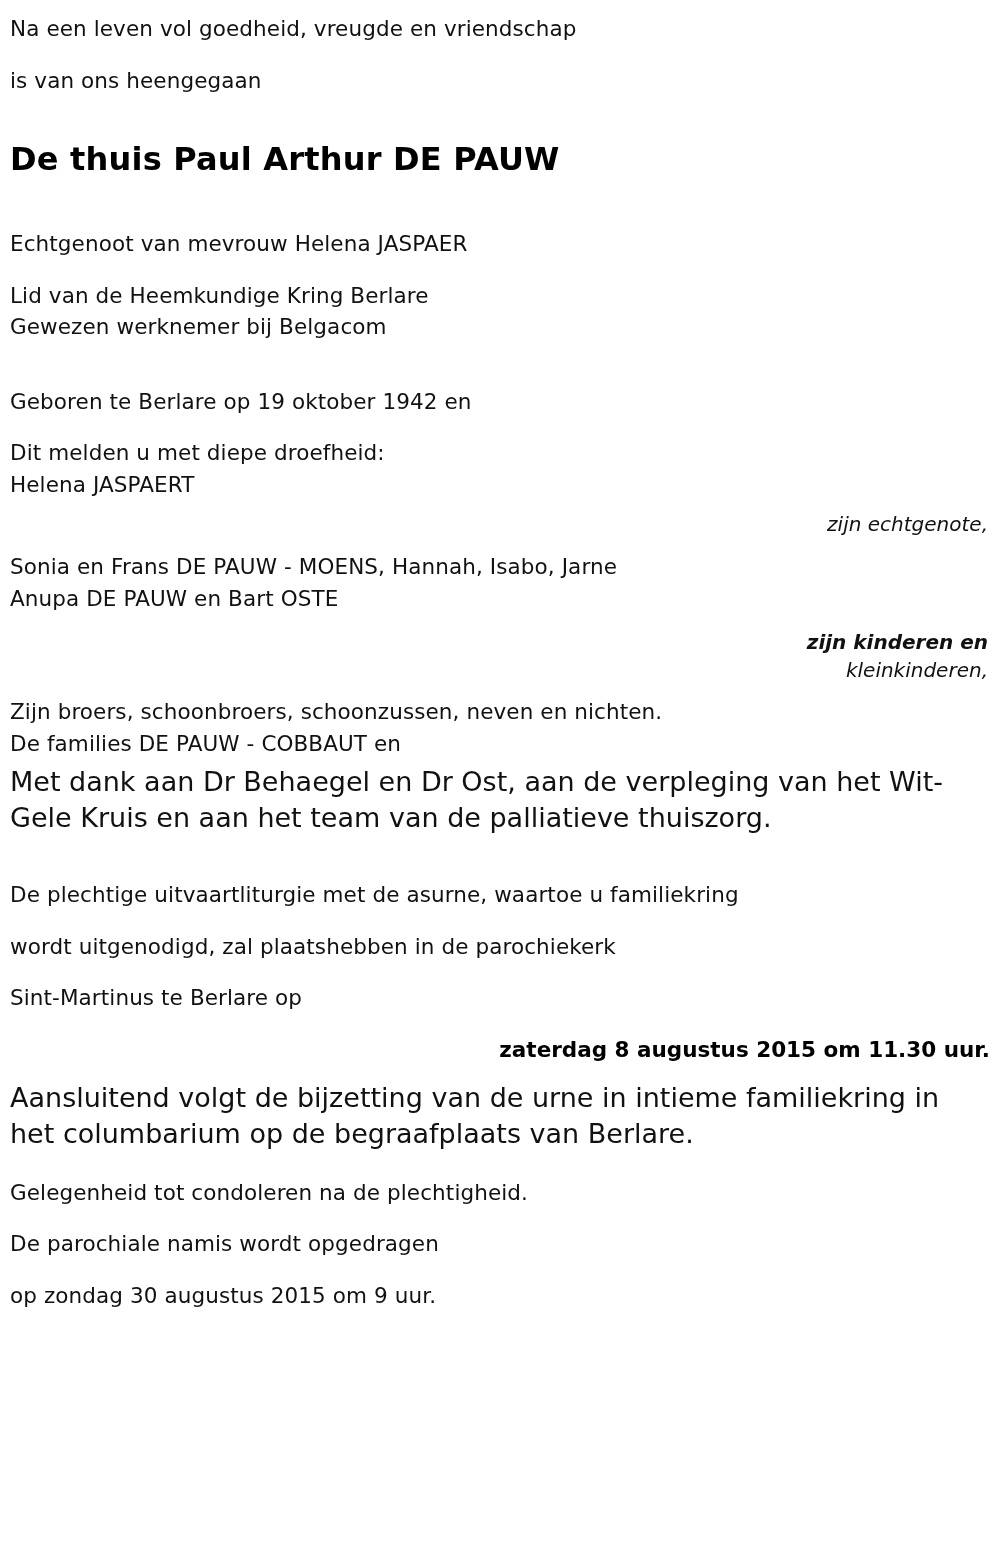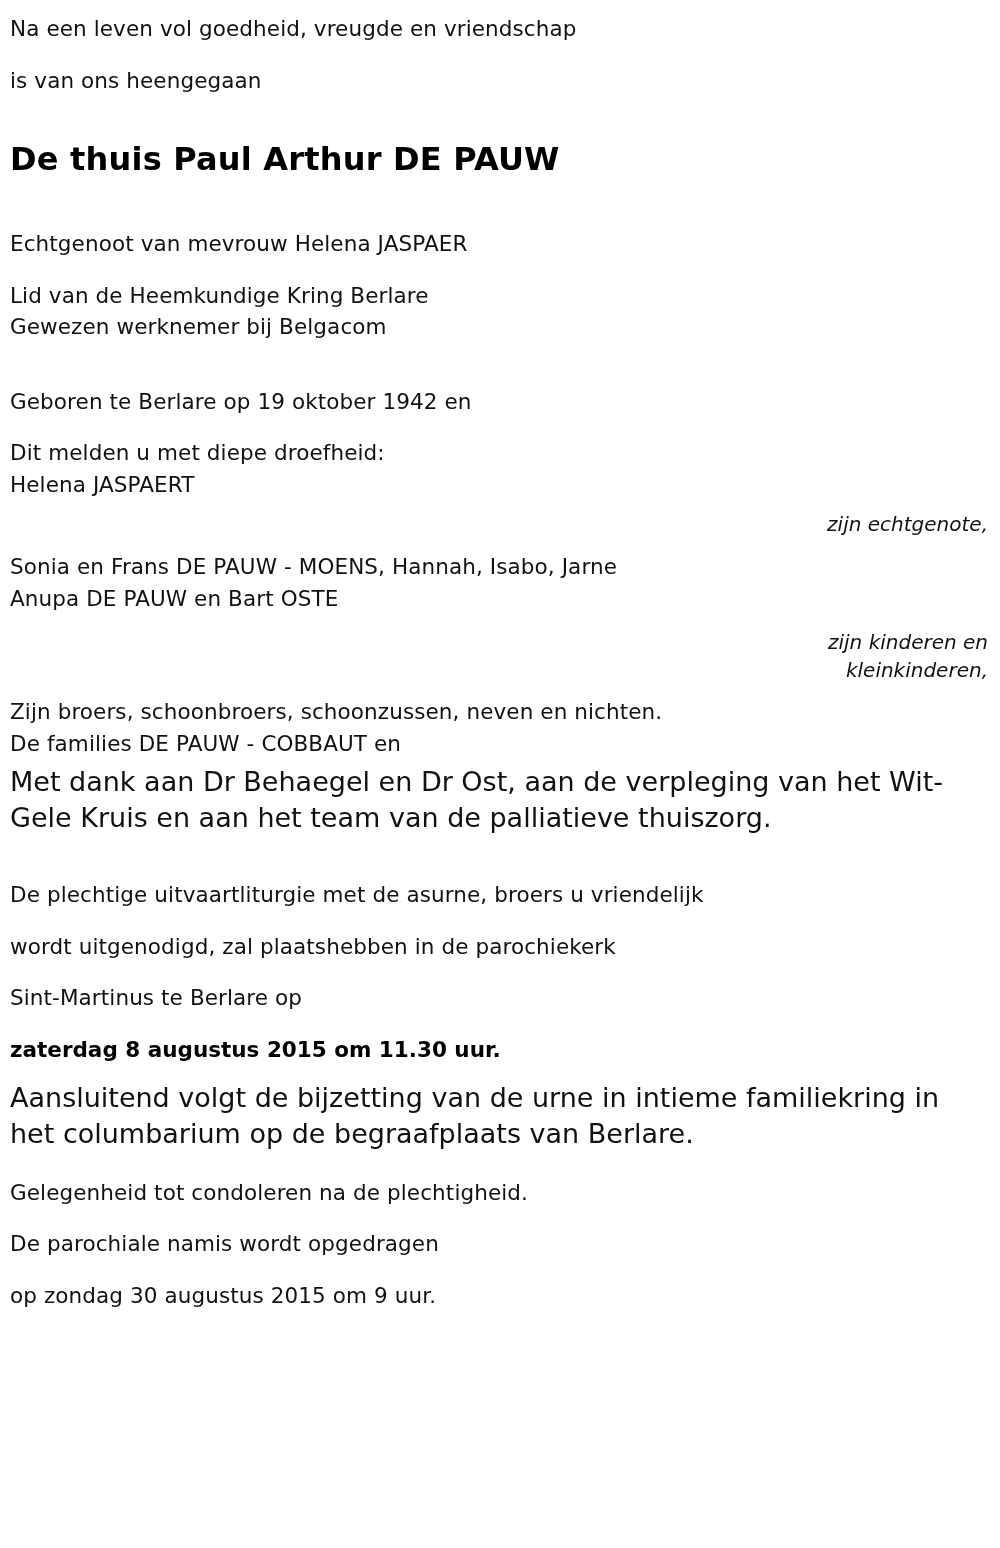--- a/index.html
+++ b/index.html
@@ -42,20 +42,21 @@
     white-space: pre;
     color: #000000;
   }
 
   .bold-line {
     font-size: 21.5px;
     font-weight: bold;
     line-height: 1.0;
     white-space: pre;
     color: #000000;
+    text-align: right;
   }
 
   .rel {
     font-size: 20px;
     font-style: italic;
     line-height: 1.0;
     text-align: right;
     white-space: pre;
     color: #111111;
     padding-right: 2px;
@@ -85,28 +86,28 @@
 
   <div class="line" style="margin-top:53px;">Geboren te Berlare op 19 oktober 1942 en</div>
 
   <div class="line gap-loose">Dit melden u met diepe droefheid:</div>
   <div class="line gap-tight">Helena JASPAERT</div>
   <div class="rel" style="margin-top:19px;">zijn echtgenote,</div>
 
   <div class="line" style="margin-top:22px;">Sonia en Frans DE PAUW - MOENS, Hannah, Isabo, Jarne</div>
   <div class="line gap-tight">Anupa DE PAUW en Bart OSTE</div>
 
-  <div class="rel" style="margin-top:23px;">zijn kinderen en</div>
+  <div class="rel" style="margin-top:23px;font-weight:bold;">zijn kinderen en</div>
   <div class="rel" style="margin-top:8px;">kleinkinderen,</div>
 
   <div class="line" style="margin-top:21px;">Zijn broers, schoonbroers, schoonzussen, neven en nichten.</div>
   <div class="line gap-tight">De families DE PAUW - COBBAUT en</div>
   <div class="wrap" style="margin-top:10px;">Met dank aan Dr Behaegel en Dr Ost, aan de verpleging van het Wit-Gele Kruis en aan het team van de palliatieve thuiszorg.</div>
 
-  <div class="line" style="margin-top:49px;">De plechtige uitvaartliturgie met de asurne, broers u vriendelijk</div>
+  <div class="line" style="margin-top:49px;">De plechtige uitvaartliturgie met de asurne, waartoe u familiekring</div>
   <div class="line gap-loose">wordt uitgenodigd, zal plaatshebben in de parochiekerk</div>
   <div class="line gap-loose">Sint-Martinus te Berlare op</div>
   <div class="bold-line" style="margin-top:30px;">zaterdag 8 augustus 2015 om 11.30 uur.</div>
 
   <div class="wrap" style="margin-top:20px;">Aansluitend volgt de bijzetting van de urne in intieme familiekring in het columbarium op de begraafplaats van Berlare.</div>
 
   <div class="line gap-loose">Gelegenheid tot condoleren na de plechtigheid.</div>
   <div class="line gap-loose">De parochiale namis wordt opgedragen</div>
   <div class="line gap-loose">op zondag 30 augustus 2015 om 9 uur.</div>
 

